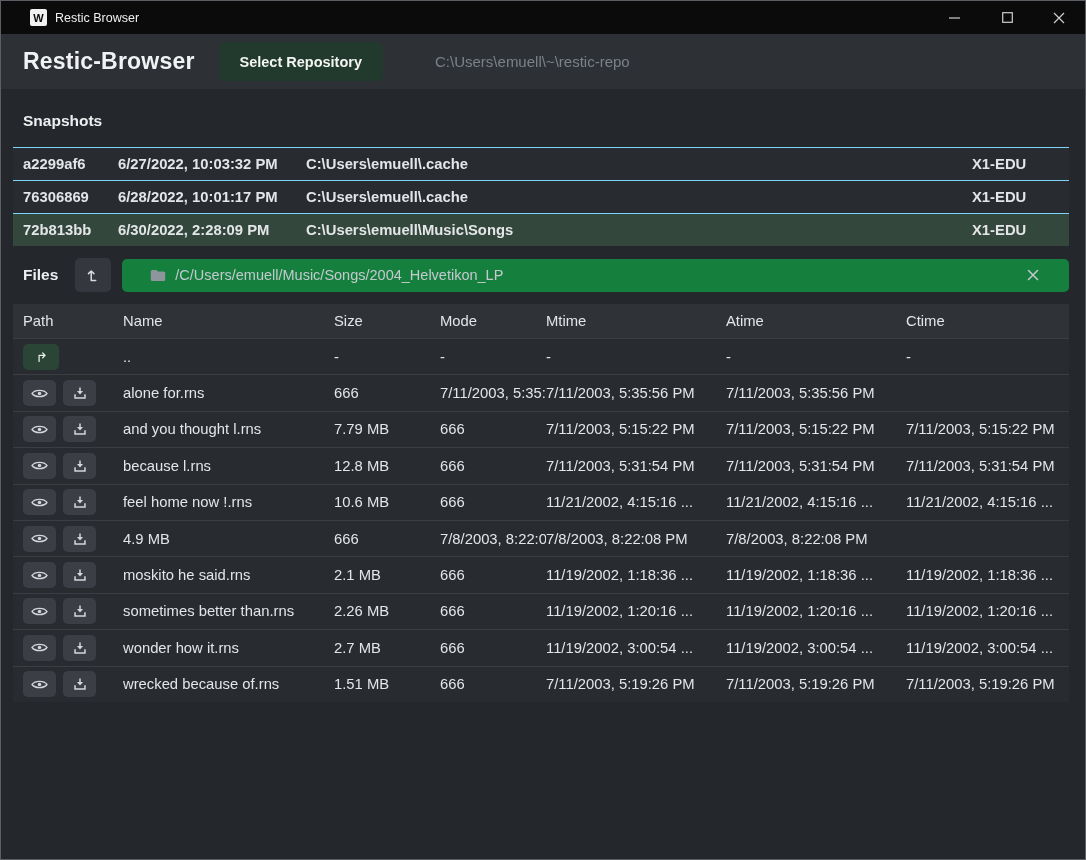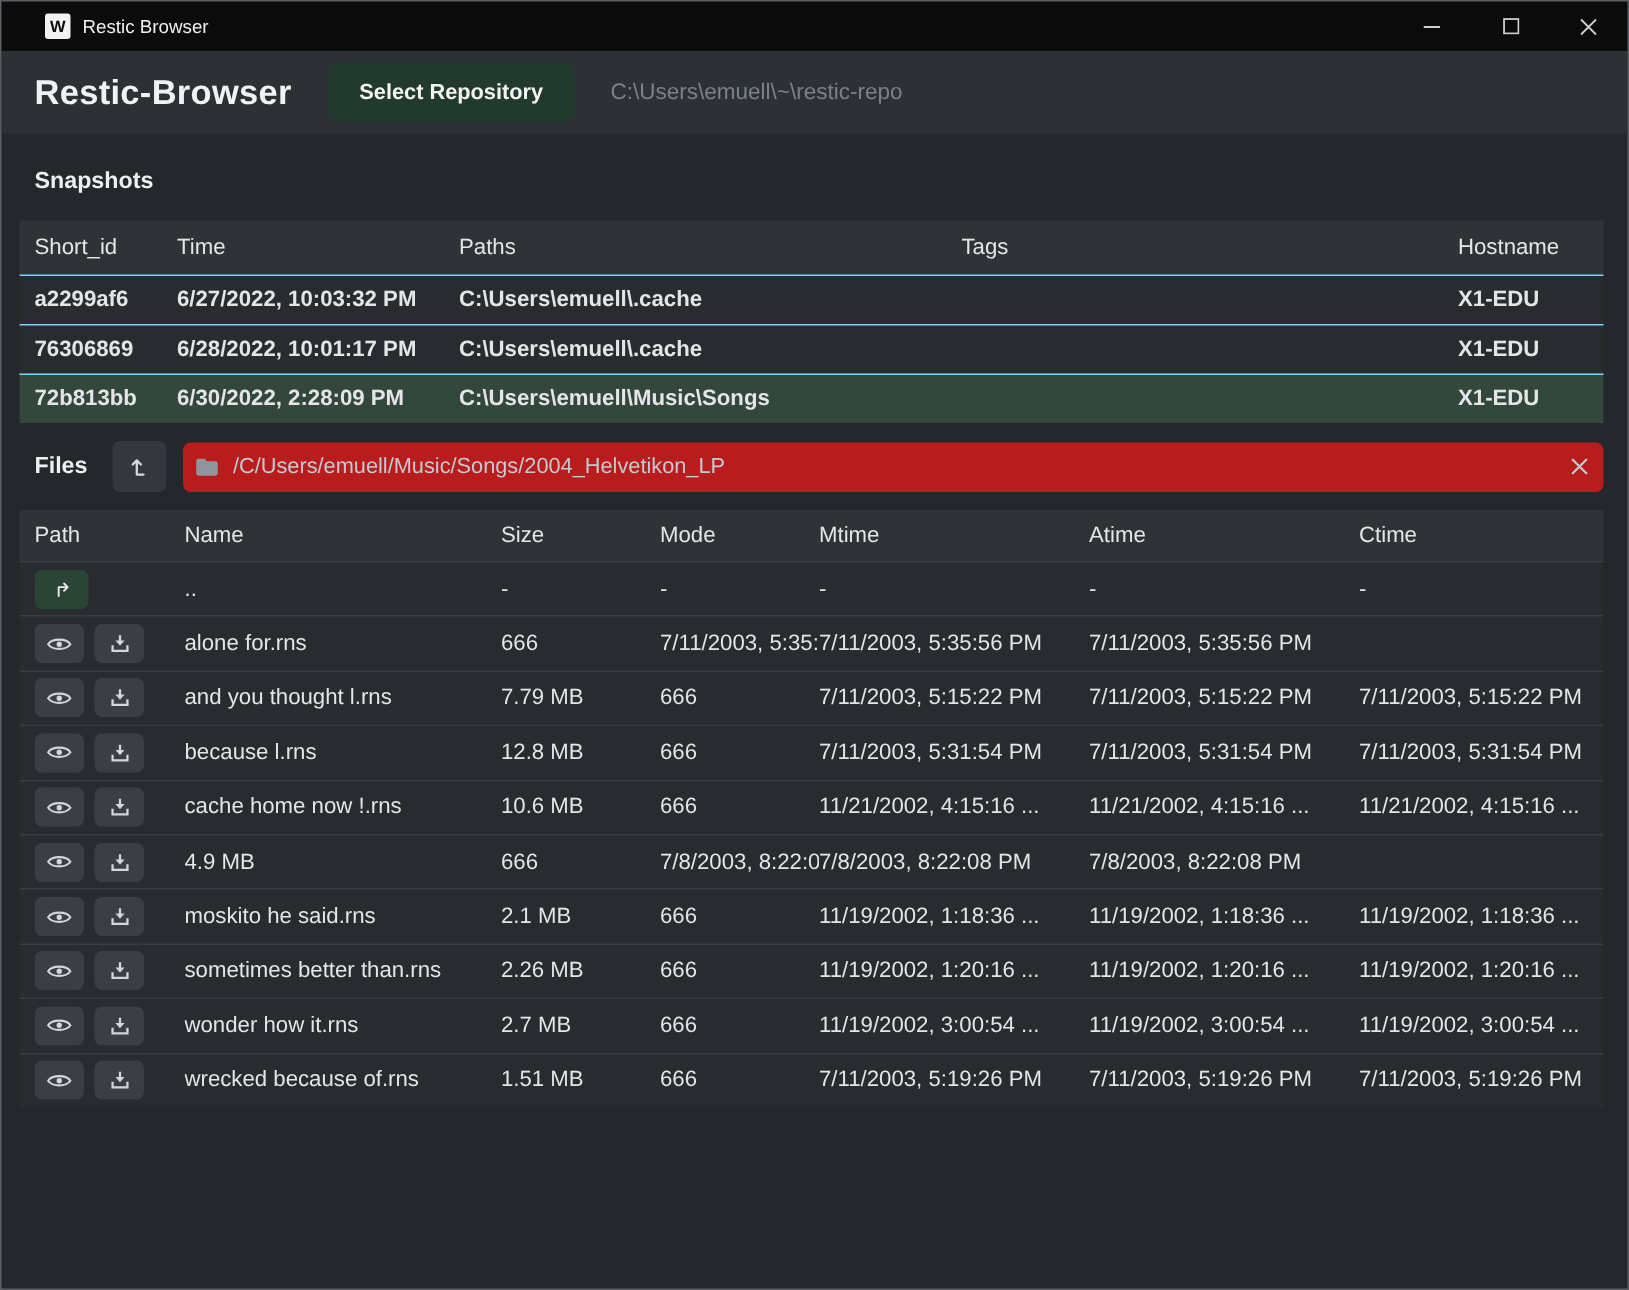--- a/index.html
+++ b/index.html
@@ -23,21 +23,21 @@
     display:flex; align-items:center; justify-content:center; cursor:pointer;
   }
   
   .header{ height:55px; background:#2d3136; display:flex; align-items:center; padding-left:22px; }
   .app-title{ color:#f1f2f4; font-size:23px; font-weight:bold; letter-spacing:.2px; }
   .select-repo-btn{
     margin-left:24px; height:39px; padding:0 21px; border:none; border-radius:6px;
     background:var(--accent,#22392d); color:#f3f5f4; font-size:14.5px; font-weight:bold;
     font-family:inherit; cursor:pointer;
   }
-  .repo-path{ margin-left:24px; color:#7b8189; font-size:15px; }
+  .repo-path{ margin-left:52px; color:#7b8189; font-size:15px; }
   
   .section-title{ color:#edeff1; font-size:15.5px; font-weight:bold; padding:23px 22px 17px 22px; }
   .table{ margin:0 16px 0 12px; }
   .grid-snap{ display:grid; grid-template-columns:95px 188px 335px 331px 1fr; padding-left:10px; }
   .grid-files{ display:grid; grid-template-columns:100px 211px 106px 106px 180px 180px 1fr; padding-left:10px; }
   .thead{ background:#2f3338; color:#c9cdd2; font-size:14.5px; }
   .thead .c{ display:flex; align-items:center; }
   .snap-head{ height:36px; }
   .files-head{ height:34px; }
   .c{ overflow:hidden; white-space:nowrap; color:#e3e5e8; font-size:14.8px; display:flex; align-items:center; padding-right:8px; }
@@ -45,22 +45,22 @@
   .snap-row.selected{ background:var(--selected,#33473c); }
   .file-row{ height:36.4px; background:#282b2f; border-top:1px solid #3a3d42; }
   
   .files-bar{ display:flex; align-items:center; padding:12px 16px 12px 22px; gap:11px; }
   .files-title{ color:#edeff1; font-size:15.5px; font-weight:bold; margin-right:6px; }
   .root-btn{
     width:36px; height:34px; border:none; border-radius:5px; background:#34383e;
     color:#d6d9dd; display:flex; align-items:center; justify-content:center; cursor:pointer; flex:none;
   }
   .path-input{
-    flex:1; height:33px; background:#b91c1c; border-radius:5px; display:flex; align-items:center;
-    gap:9px; padding:0 8px; cursor:text;justify-content:flex-end;
+    flex:1; height:33px; background:#15803d; border-radius:5px; display:flex; align-items:center;
+    gap:9px; padding:0 28px; cursor:text;justify-content:flex-end;
   }
   .path-input .path-text{ color:#c4c9cf; font-size:14.5px; flex:1; overflow:hidden; white-space:nowrap; }
   .clear-btn{ background:none; border:none; color:#c4c9cf; font-size:14px; cursor:pointer; padding:0 2px; }
   
   .cell-actions{ display:flex; gap:7px; align-items:center; }
   .act-btn{
     width:33px; height:26px; border:none; border-radius:5px; background:#3b3f45; color:#d3d6da;
     display:flex; align-items:center; justify-content:center; cursor:pointer;
   }
   .parent-btn{ width:36px; height:26px; border:none; border-radius:5px; background:var(--accent-bright,#2a4536);
@@ -97,27 +97,20 @@
   </div>
 
   <div class="header">
     <div class="app-title">Restic-Browser</div>
     <button class="select-repo-btn">Select Repository</button>
     <div class="repo-path">C:\Users\emuell\~\restic-repo</div>
   </div>
 
   <div class="section-title">Snapshots</div>
   <div class="table">
-    <div class="thead snap-head grid-snap">
-      <div class="c">Short_id</div>
-      <div class="c">Time</div>
-      <div class="c">Paths</div>
-      <div class="c">Tags</div>
-      <div class="c">Hostname</div>
-    </div>
     <div id="snap-rows">
   <div class="snap-row grid-snap row">
     <div class="c">a2299af6</div>
     <div class="c">6/27/2022, 10:03:32 PM</div>
     <div class="c">C:\Users\emuell\.cache</div>
     <div class="c"></div>
     <div class="c">X1-EDU</div>
   </div>
 
   <div class="snap-row grid-snap row">
@@ -266,21 +259,21 @@
               </svg>
       </button>
       <button class="act-btn">
         <svg width="14" height="14" viewBox="0 0 24 24">
                 <path d="M12 2.5 L12 10" stroke="currentColor" stroke-width="2.6"></path>
                 <path d="M6.8 8.5 L17.2 8.5 L12 14.5 Z" fill="currentColor"></path>
                 <path d="M3.5 14 L3.5 20.5 L20.5 20.5 L20.5 14" fill="none" stroke="currentColor" stroke-width="2.6"></path>
               </svg>
       </button>
     </div>
-    <div class="c">cache home now !.rns</div>
+    <div class="c">feel home now !.rns</div>
     <div class="c">10.6 MB</div>
     <div class="c">666</div>
     <div class="c">11/21/2002, 4:15:16 ...</div>
     <div class="c">11/21/2002, 4:15:16 ...</div>
     <div class="c">11/21/2002, 4:15:16 ...</div>
   </div>
 
   <div class="file-row grid-files row">
     <div class="c cell-actions">
       <button class="act-btn">

